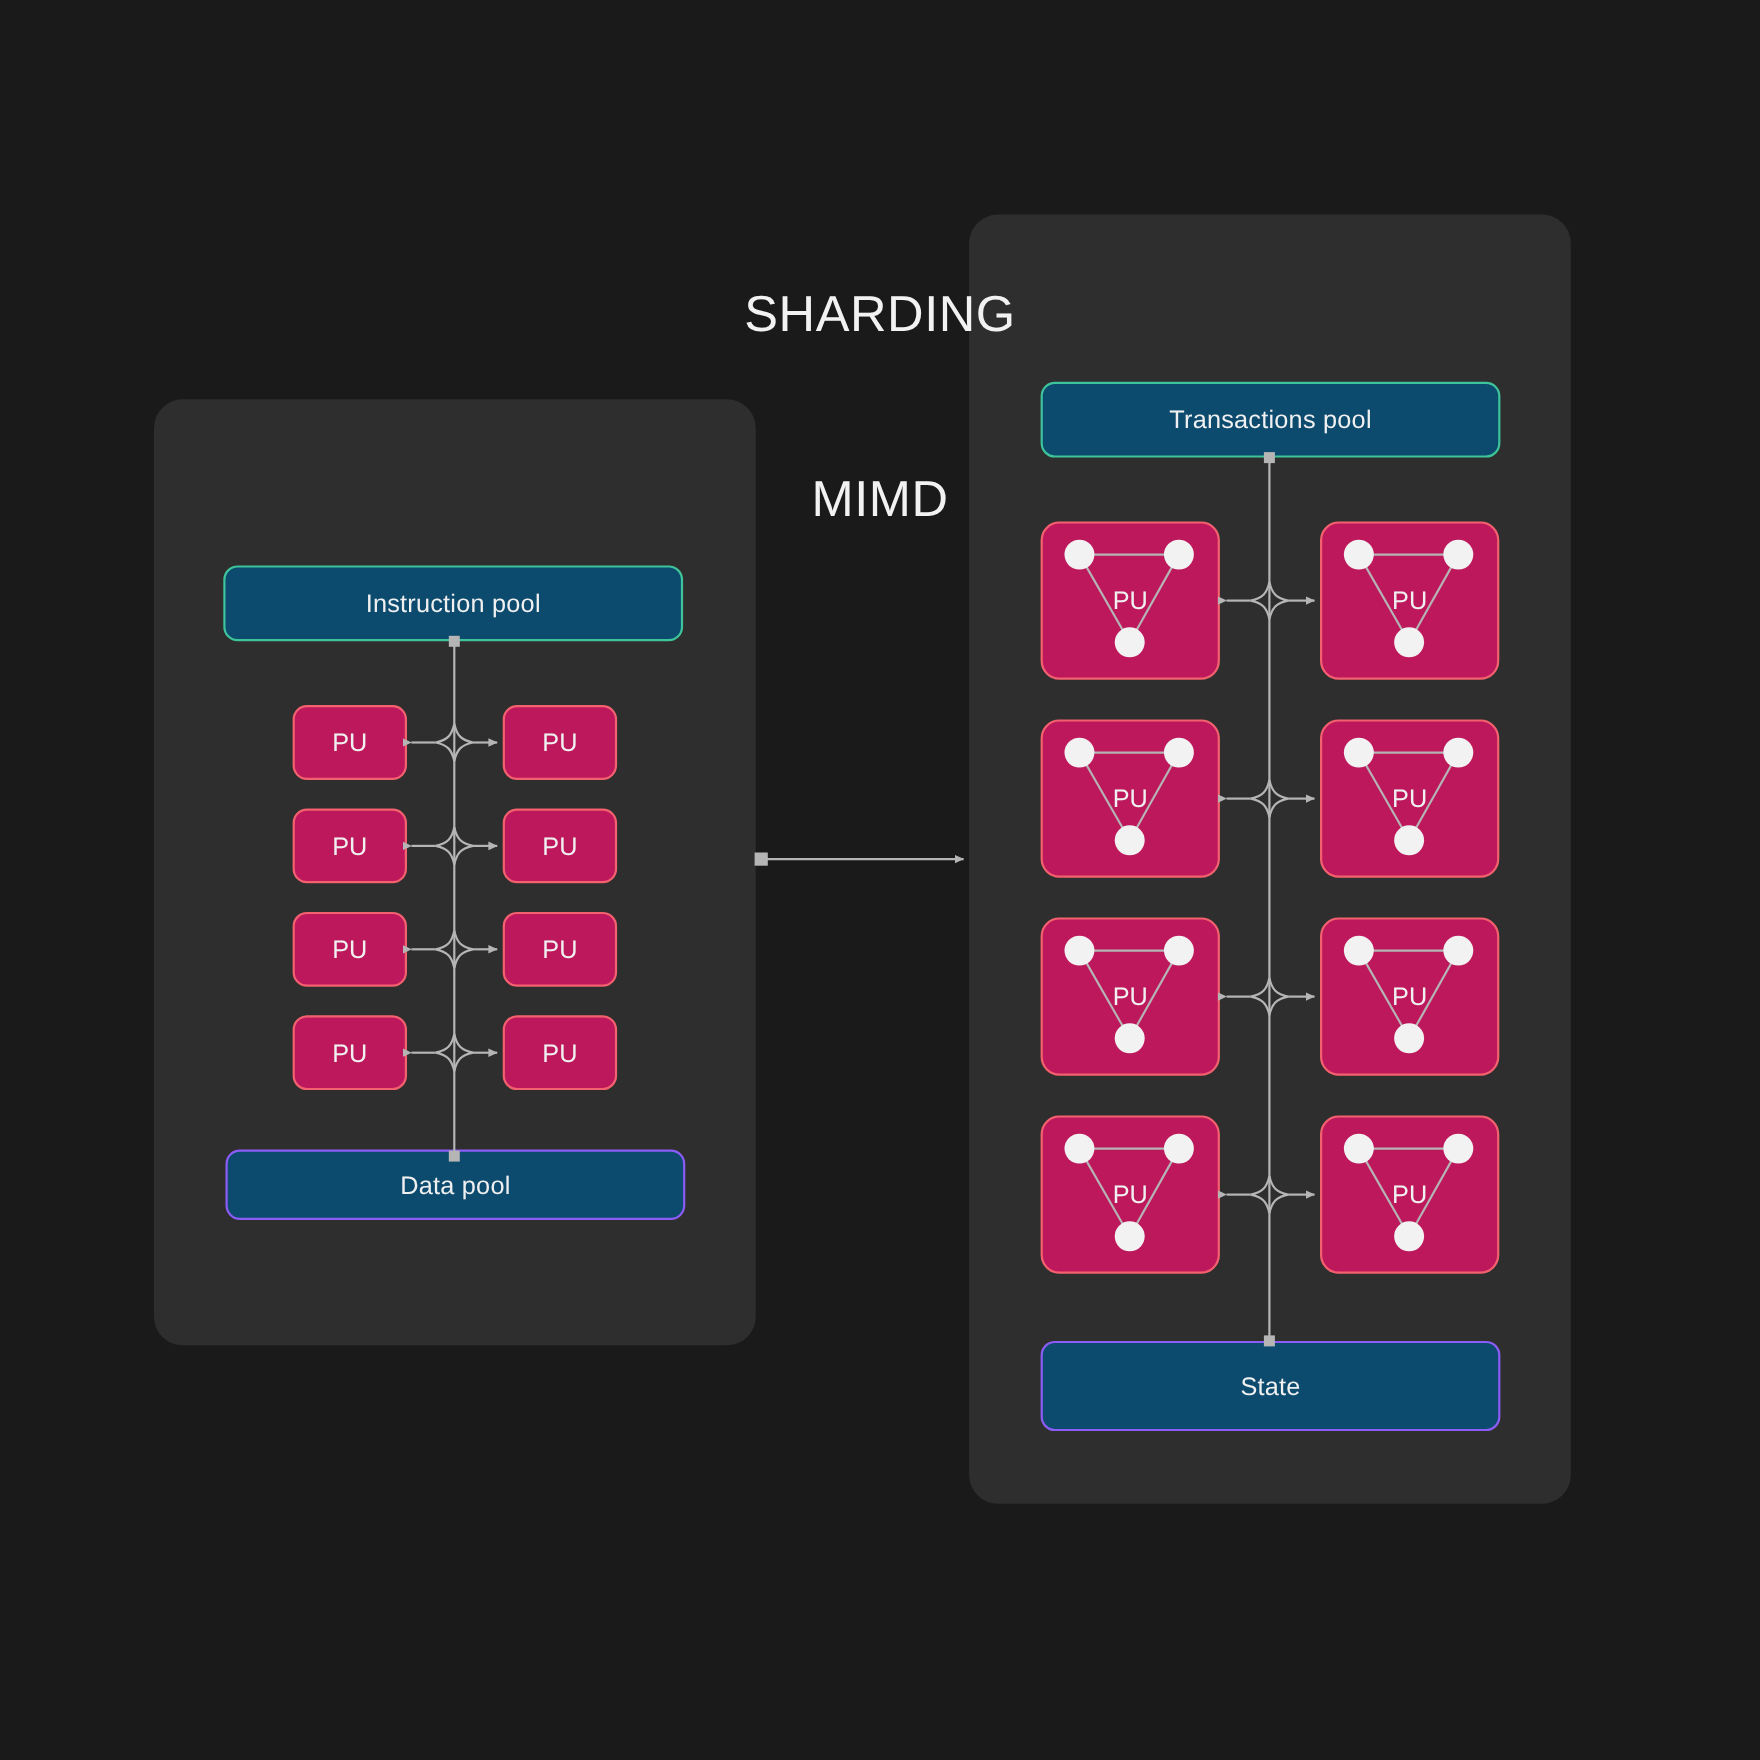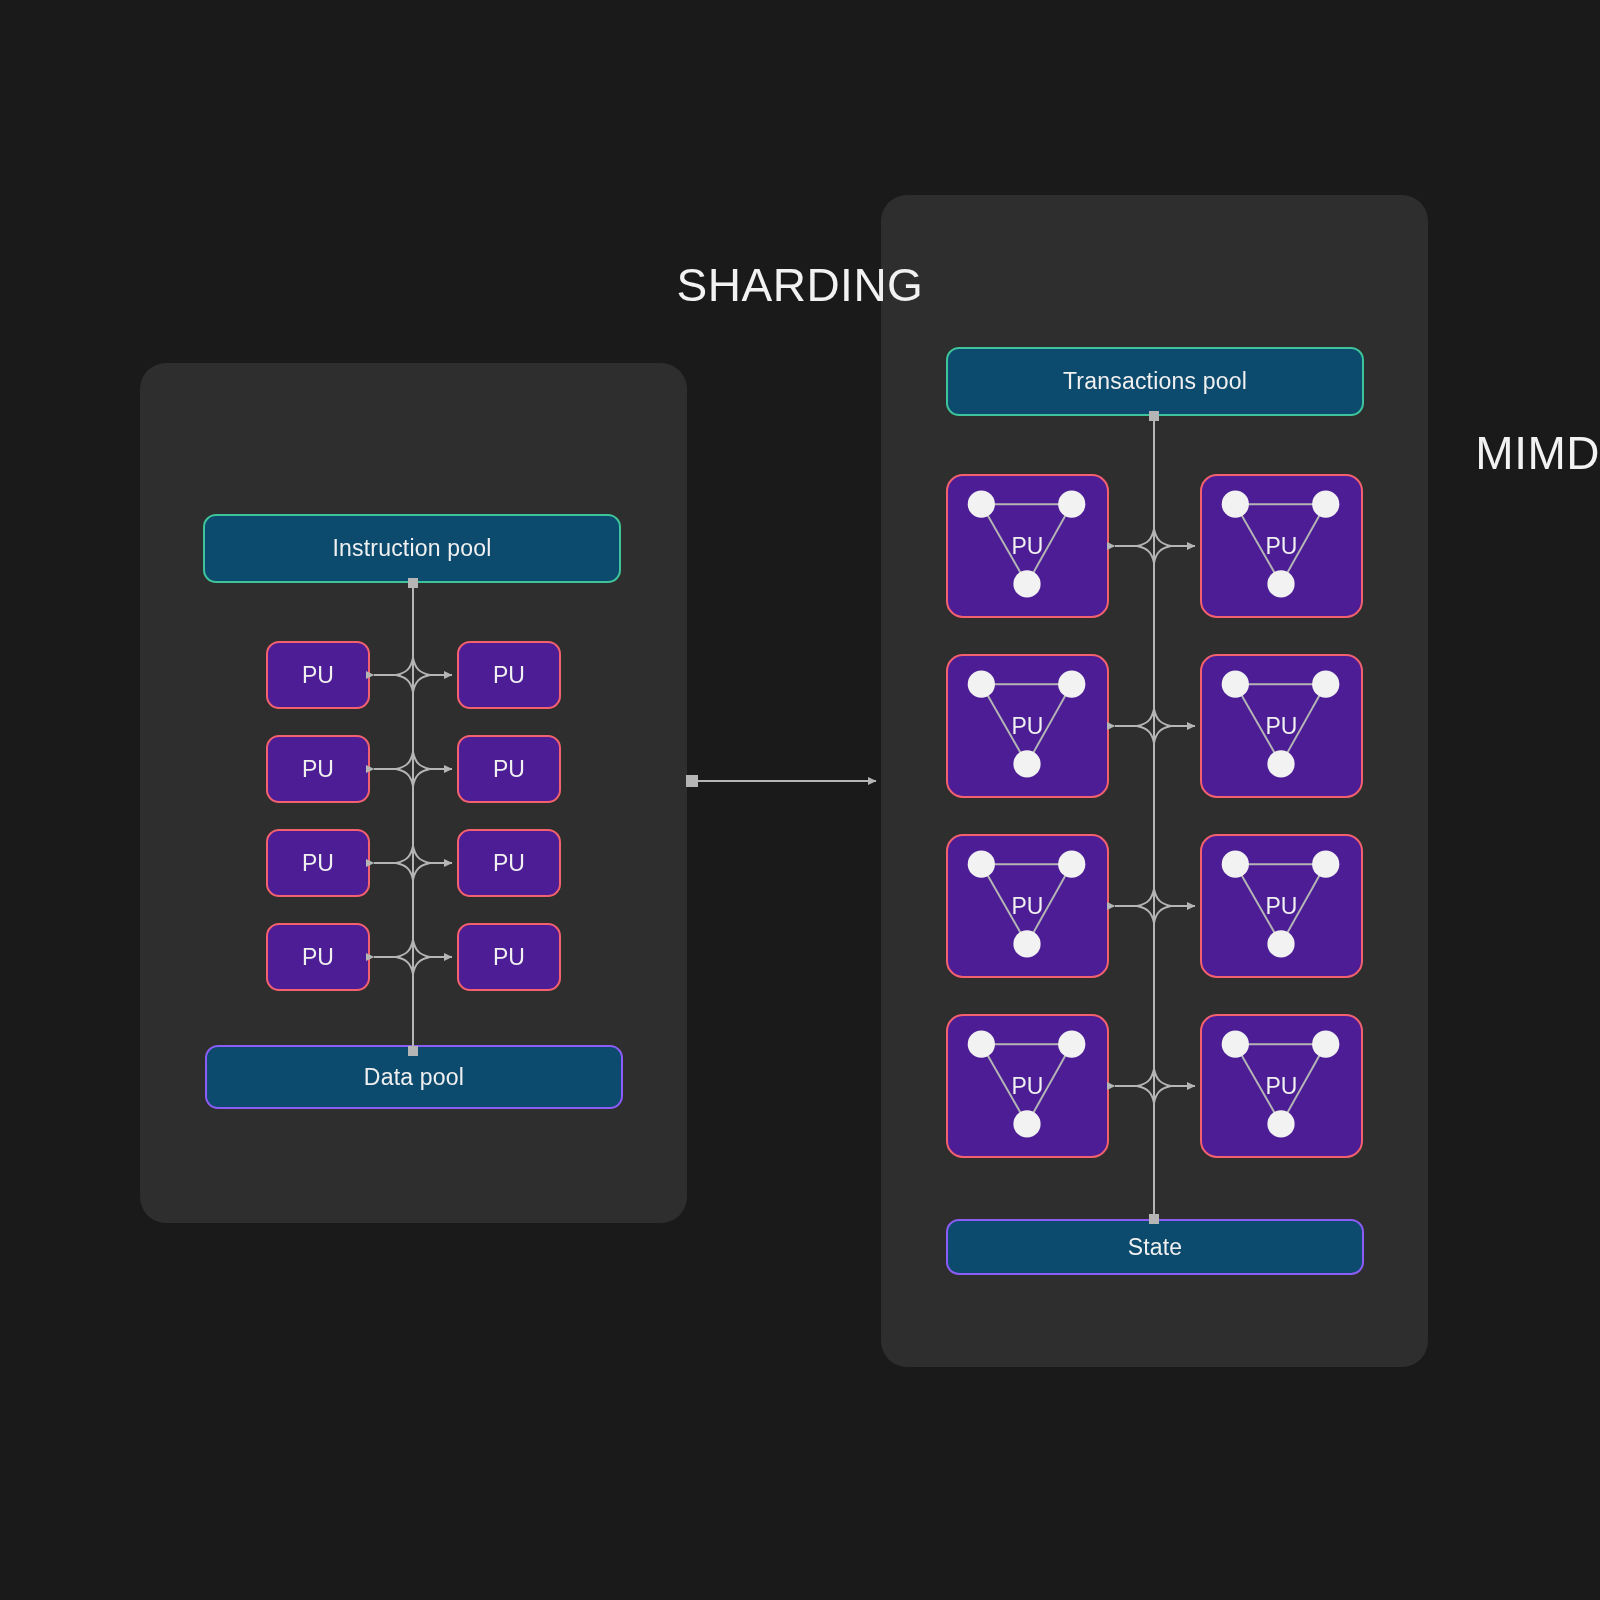--- a/index.html
+++ b/index.html
@@ -42,21 +42,21 @@
     position: absolute;
     left: 0;
     width: 100%;
     text-align: center;
     color: #f2f2f2;
     font-size: 46px;
     font-weight: 400;
     letter-spacing: 0.5px;
     line-height: 1;
   }
-  #title-mimd     { top: 430px; text-align: right; }
+  #title-mimd     { top: 430px; }
   #title-sharding { top: 262px; }
 
   
   .pool-bar {
     position: absolute;
     background: #0c4a6e;
     border-radius: 13px;
     border: 2px solid #3ec49b;
     box-sizing: border-box;
     display: flex;
@@ -64,26 +64,26 @@
     justify-content: center;
     color: #f0f0f0;
     font-size: 23px;
     letter-spacing: 0.2px;
   }
   .pool-bar.state-pool { border-color: #8b5cf6; }
 
   #bar-instruction  { left: 203px; top: 514px;  width: 418px; height: 69px; }
   #bar-datapool     { left: 205px; top: 1045px; width: 418px; height: 64px; }
   #bar-transactions { left: 946px; top: 347px;  width: 418px; height: 69px; }
-  #bar-state        { left: 946px; top: 1219px; width: 418px; height: 56px; }
+  #bar-state        { left: 946px; top: 1219px; width: 418px; height: 82px; }
 
   
   .pu {
     position: absolute;
-    background: #4c1d95;
+    background: #be185d;
     border: 2px solid #f4616e;
     border-radius: 13px;
     box-sizing: border-box;
     display: flex;
     align-items: center;
     justify-content: center;
     color: #f0f0f0;
   }
   .pu-simple { width: 104px; height: 68px; font-size: 23px; }
   .pu-shard  { width: 163px; height: 144px; border-radius: 17px; }

